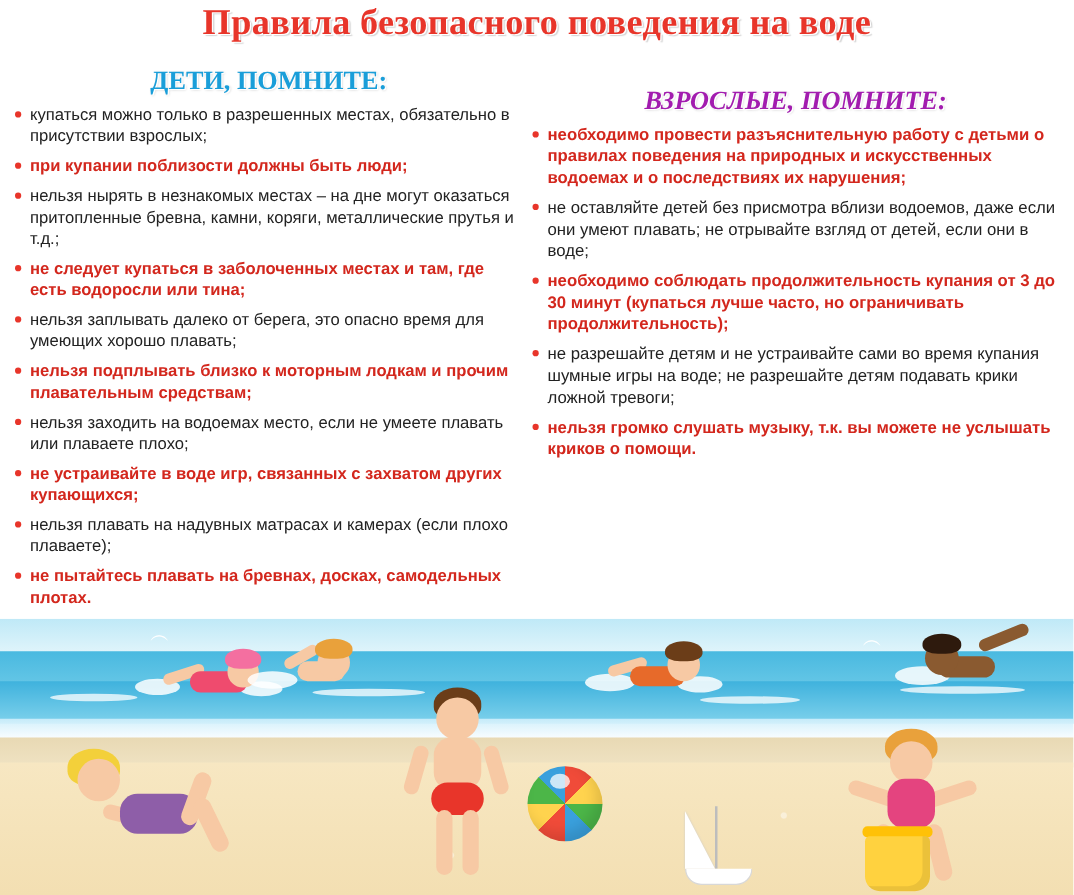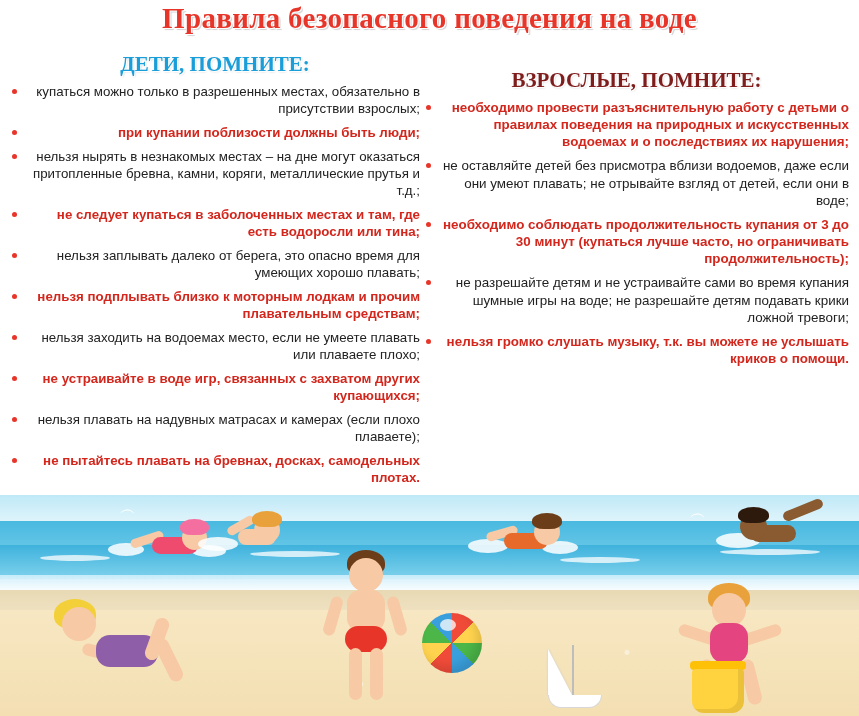--- a/index.html
+++ b/index.html
@@ -53,35 +53,35 @@
 
   .col-head {
     text-align: center;
     font-size: 21px;
     font-weight: bold;
     color: #1a9ed9;
     text-shadow: 1px 1px 0 #ffffff, 1px 1px 2px rgba(0,0,0,0.22);
     font-family: "Liberation Serif", serif;
     margin-bottom: 6px;
   }
-  .col-right .col-head { color: #7f1d1d; margin-top: 16px; }
+  .col-right .col-head { color: #a21caf; margin-top: 16px; font-style: italic; }
 
   ul.rules {
     list-style: none;
     margin: 0;
     padding: 0;
   }
   ul.rules li {
     position: relative;
     padding-left: 14px;
     margin-bottom: 7px;
     font-size: 13.3px;
     line-height: 1.28;
     color: #222222;
-    text-align: right;
+    text-align: left;
   }
   ul.rules li::before {
     content: "";
     position: absolute;
     left: 2px;
     top: 6px;
     width: 5px;
     height: 5px;
     border-radius: 50%;
     background: #e8352a;

